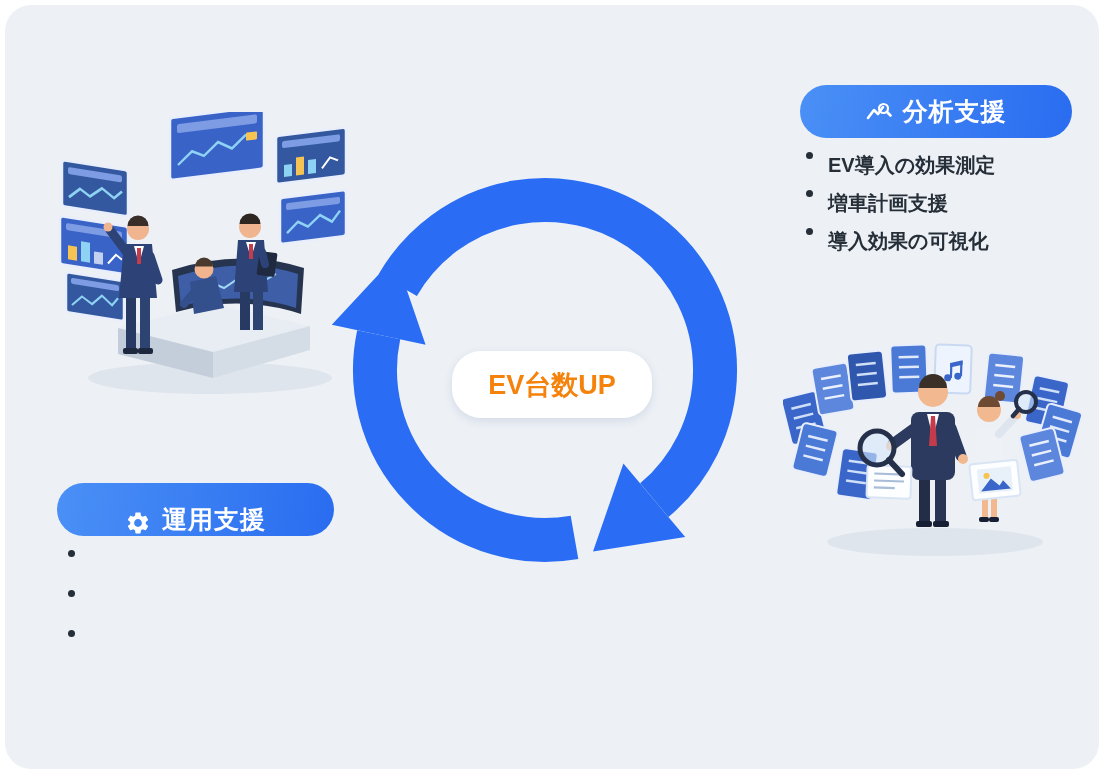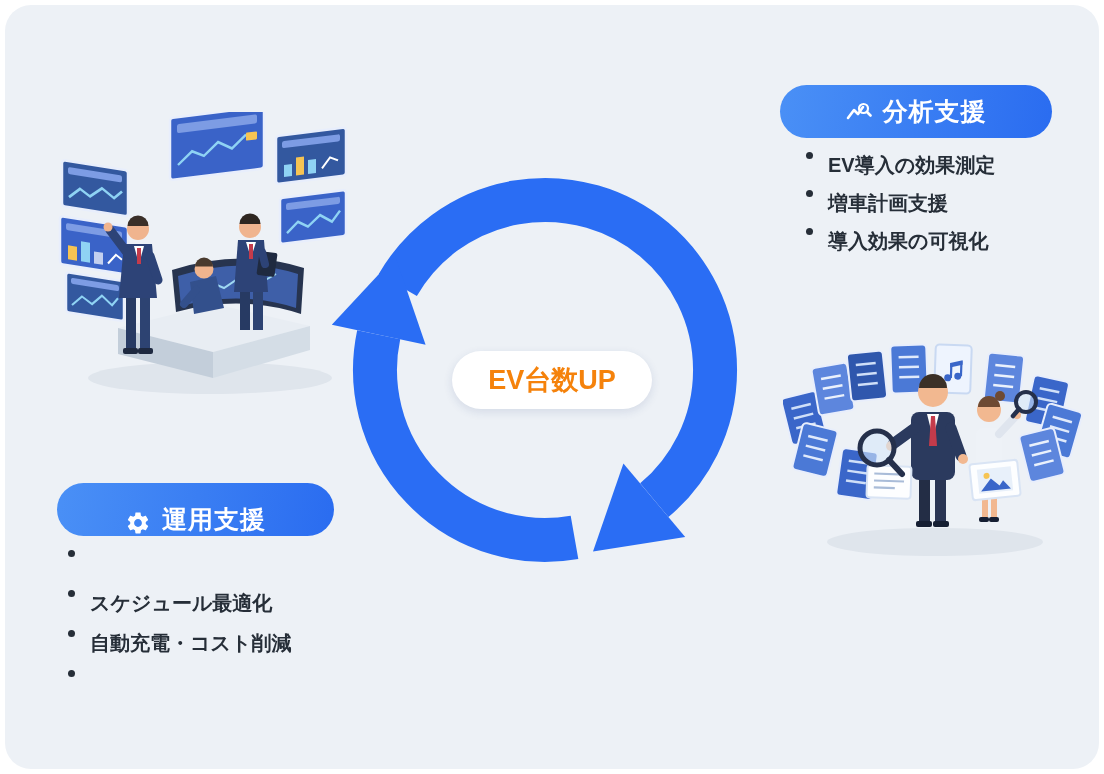--- a/index.html
+++ b/index.html
@@ -12,39 +12,39 @@
     position:absolute; left:5px; top:5px; width:1094px; height:764px;
     background:var(--panel-bg,#edf1f6); border-radius:26px; overflow:hidden;
   }
   
   .badge{
     position:absolute; height:53px; border-radius:27px;
     background:linear-gradient(100deg,var(--badge-blue-light,#4a90f6),var(--badge-blue,#2a6cf0));
     display:flex; align-items:center; justify-content:center; gap:11px;
     color:#ffffff; font-size:25px; font-weight:700; letter-spacing:1px;
   }
-  .badge-analysis{ left:775px; top:80px; width:272px; }
+  .badge-analysis{ left:795px; top:80px; width:272px; }
   .badge-operation{ left:52px; top:478px; width:277px;align-items:flex-end; }
   .badge-icon{ width:26px; height:26px; display:inline-flex; }
   .badge-icon svg{ width:26px; height:26px; }
   
   .list{ position:absolute; color:var(--text,#262e38); font-size:20px; font-weight:600; list-style:none; }
   .list .item{ display:flex; align-items:flex-start; }
   .analysis-list{ left:801px; top:147px; }
   .analysis-list .item{ height:38px; }
   .operation-list{ left:63px; top:545px; }
   .operation-list .item{ height:40px; }
   .dot{ width:7px; height:7px; border-radius:50%; background:var(--text,#262e38); margin-right:15px; flex:none; }
   
   .cycle{ position:absolute; left:310px; top:135px; width:460px; height:460px; }
   .cycle-stroke{ stroke:var(--cycle-blue,#2a6df4); }
   .cycle-fill{ fill:var(--cycle-blue,#2a6df4); }
   
   .center-pill{
-    position:absolute; left:447px; top:346px; width:200px; height:58px;
+    position:absolute; left:447px; top:346px; width:200px; height:67px;
     background:#ffffff; border-radius:29px;
     display:flex; align-items:center; justify-content:center;
     font-size:27px; font-weight:700; color:var(--orange,#f5820b);
     box-shadow:0 3px 10px rgba(30,60,120,.12);
   }
   
   .illu{ position:absolute; }
   .illu-left{ left:47px; top:107px; width:300px; height:300px; }
   .illu-right{ left:778px; top:293px; width:300px; height:280px; }
 </style>
@@ -312,24 +312,19 @@
     </span>
     <span>運用支援</span>
   </div>
 
   <ul class="list operation-list">
     <li class="item">
       <span class="dot"></span>
     </li>
     <li class="item">
       <span class="dot"></span>
-      <span>スケジュール最適化</span>
-    </li>
-    <li class="item">
-      <span class="dot"></span>
-      <span>自動充電・コスト削減</span>
     </li>
     <li class="item">
       <span class="dot"></span>
     </li>
   </ul>
 
 </div>
 
 </body></html>

